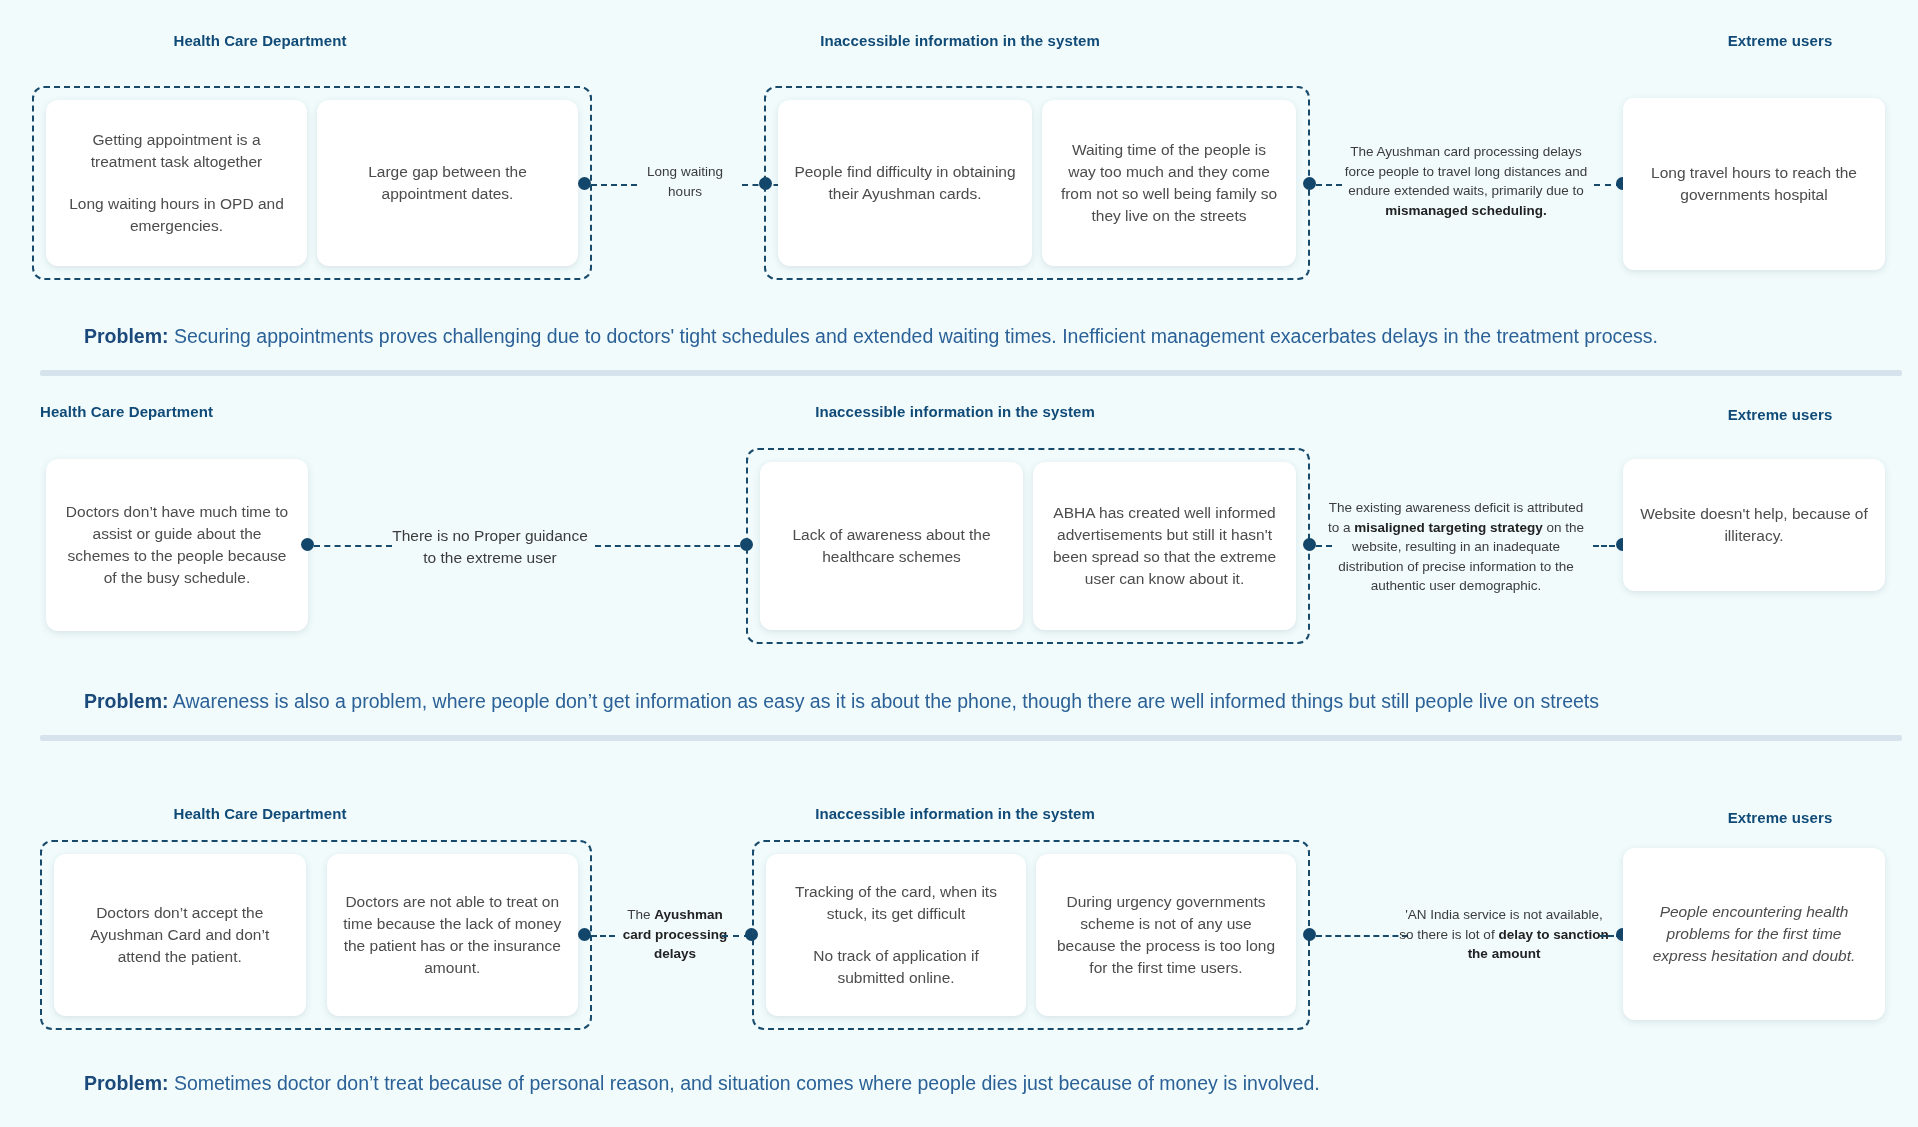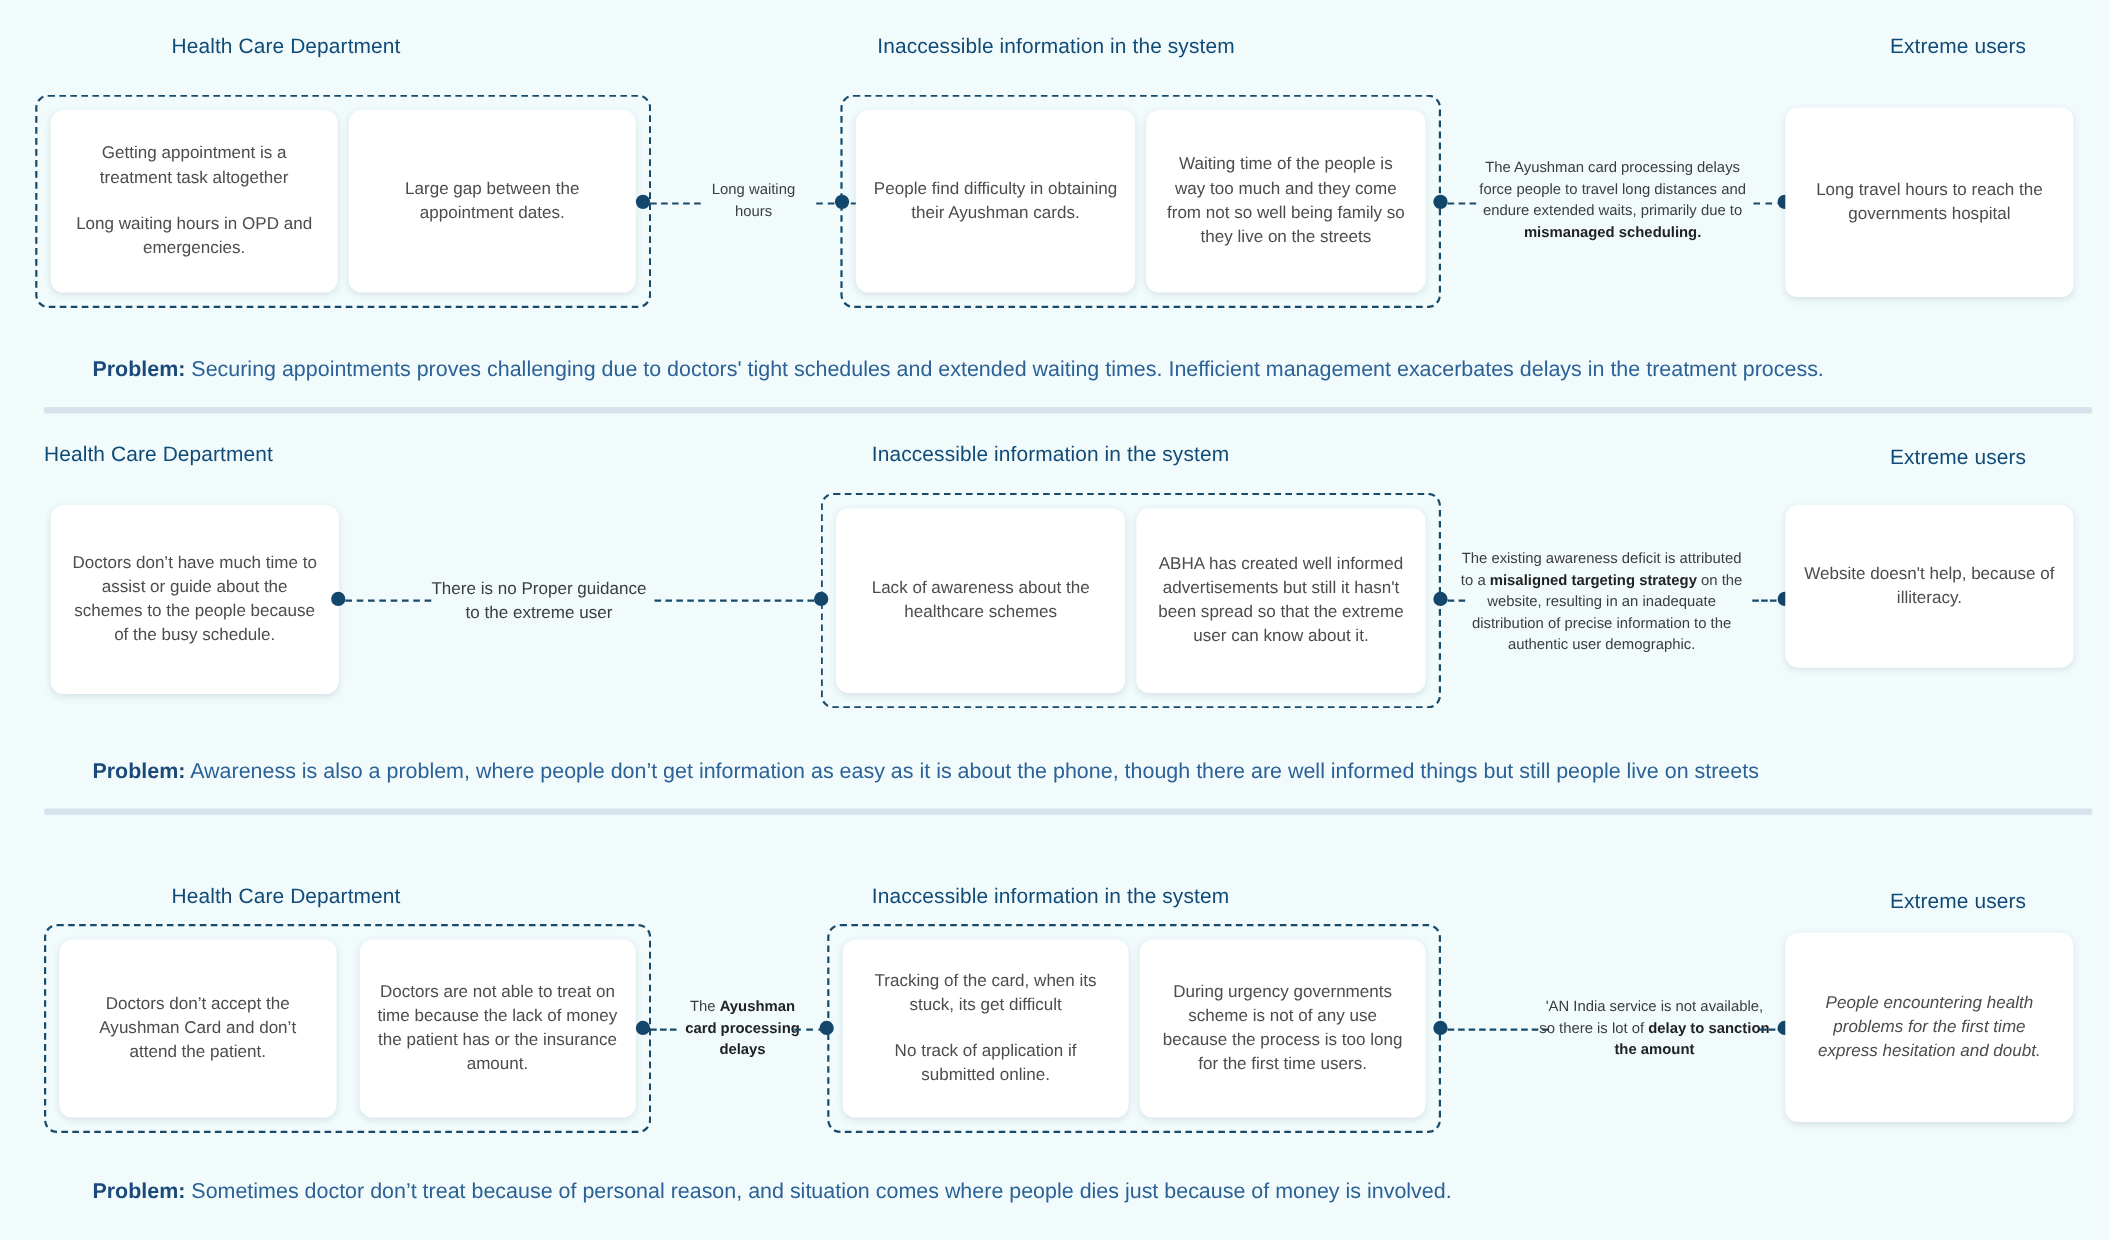--- a/index.html
+++ b/index.html
@@ -10,22 +10,22 @@
     font-family: "Liberation Sans", sans-serif;
   }
   body { width: 1918px; height: 1127px; overflow: hidden; position: relative; }
 
   .row { position: relative; width: 1918px; }
 
   
   .col-title {
     position: absolute;
     color: #104a77;
-    font-weight: normal;
-    font-size: 19px;
+    font-weight: bold;
+    font-size: 15px;
     letter-spacing: .1px;
     white-space: nowrap;
     text-align: center;
   }
 
   
   .dashed-group {
     position: absolute;
     border: 2px dashed #184a6b;
     border-radius: 12px;
@@ -185,21 +185,21 @@
   </div>
 
   <div class="dot" style="left:1303px; top:538px;"></div>
   <div class="dash-line" style="left:1316px; top:545px; width:16px;"></div>
   <div class="conn-label sm" style="left:1325px; top:498px; width:262px;">
     <span>The existing awareness deficit is attributed to a </span><b>misaligned targeting strategy</b><span> on the website, resulting in an inadequate distribution of precise information to the authentic user demographic.</span>
   </div>
   <div class="dash-line" style="left:1593px; top:545px; width:30px;"></div>
   <div class="dot" style="left:1616px; top:538px;"></div>
 
-  <div class="card solo" style="left:1623px; top:459px; width:262px; height:148px;">
+  <div class="card solo" style="left:1623px; top:459px; width:262px; height:132px;">
     <p>Website doesn't help, because of illiteracy.</p>
   </div>
 
   <div class="problem" style="top:690px;">
     <span class="plabel">Problem:</span><span> Awareness is also a problem, where people don’t get information as easy as it is about the phone, though there are well informed things but still people live on streets</span>
   </div>
   <div class="divider" style="top:735px;"></div>
 </div>
 
 <div class="row">

